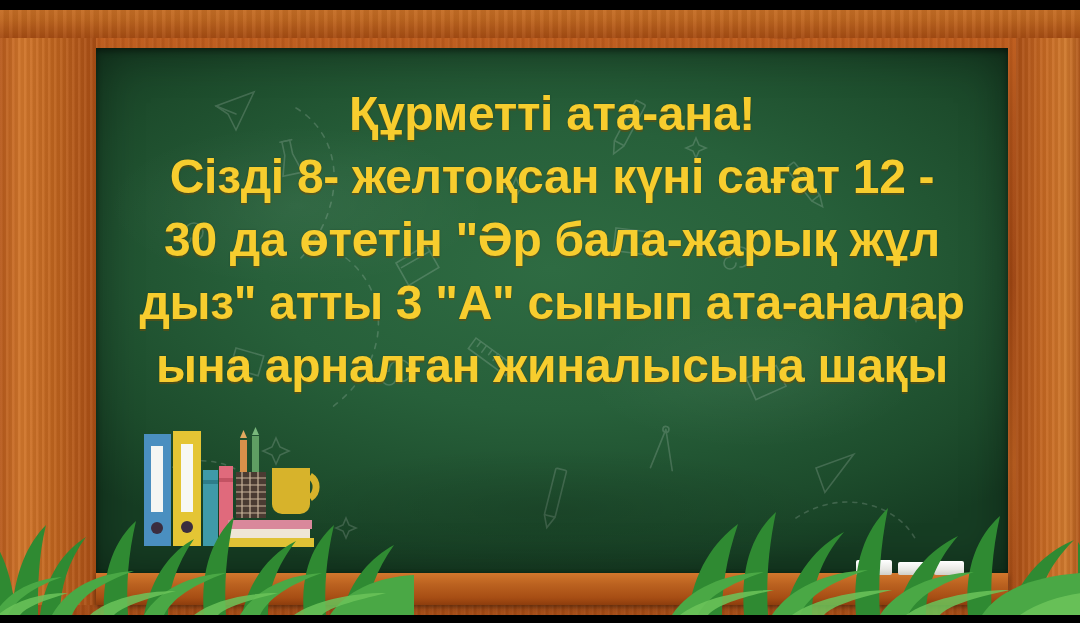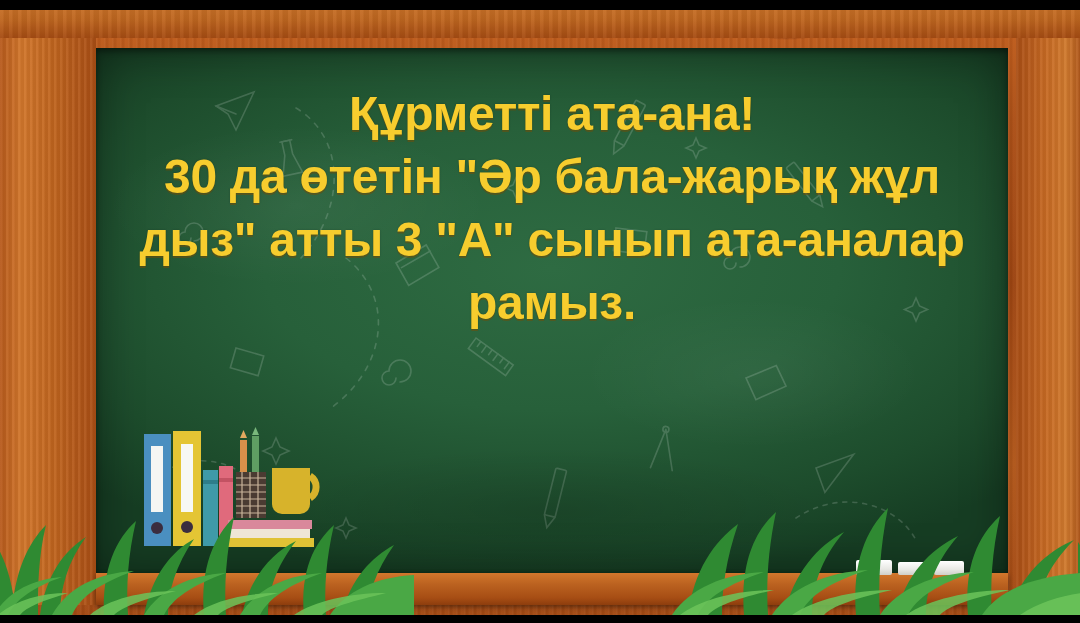--- a/index.html
+++ b/index.html
@@ -348,23 +348,24 @@
     <rect x="86" y="112" width="88" height="9" fill="#e0c235"></rect>
   </svg>
 
   <div id="ledge"></div>
   <div class="chalk-stick" style="left:856px; top:560px; width:36px; height:15px;"></div>
   <div class="chalk-stick" style="left:898px; top:562px; width:32px; height:13px;"></div>
   <div class="chalk-stick" style="left:934px; top:561px; width:30px; height:14px;"></div>
 
   <div id="message">
     <div class="msg-line">Құрметті ата-ана!</div>
+    <div class="msg-line">Сізді 8- желтоқсан күні сағат 12 -</div>
     <div class="msg-line">30 да өтетін "Әр бала-жарық жұл</div>
     <div class="msg-line">дыз" атты 3 "А" сынып ата-аналар</div>
-    <div class="msg-line">рамыз.</div>
+    <div class="msg-line">ына арналған жиналысына шақы</div>
   </div>
 
   <svg id="grass-left" viewBox="0 0 420 120" preserveAspectRatio="none">
     <g fill="#2f8a32">
       <path d="M0 120 L0 46 C10 62 18 82 22 120 Z"></path>
       <path d="M18 120 C20 78 34 48 52 30 C44 62 44 92 44 120 Z"></path>
       <path d="M46 120 C52 80 70 56 92 42 C74 66 66 94 66 120 Z"></path>
       <path d="M110 120 C108 74 122 44 142 26 C134 60 132 92 134 120 Z"></path>
       <path d="M150 120 C158 80 178 56 200 44 C182 70 174 96 174 120 Z"></path>
       <path d="M210 120 C206 72 220 42 240 22 C232 58 230 92 232 120 Z"></path>

